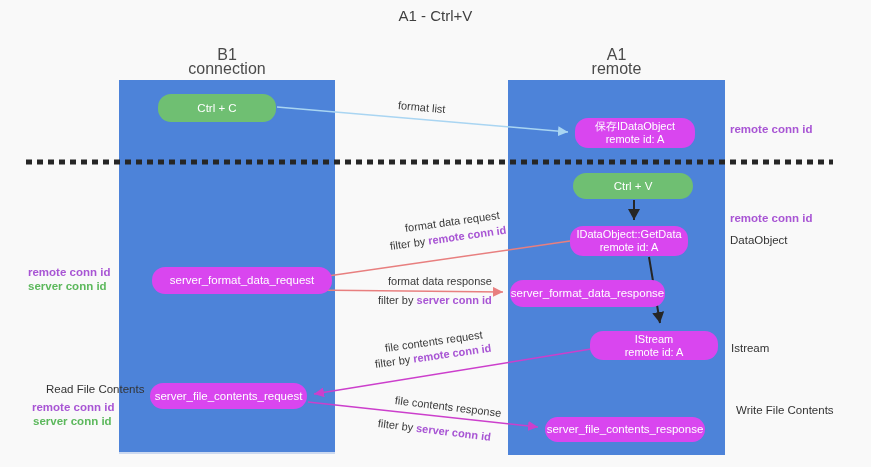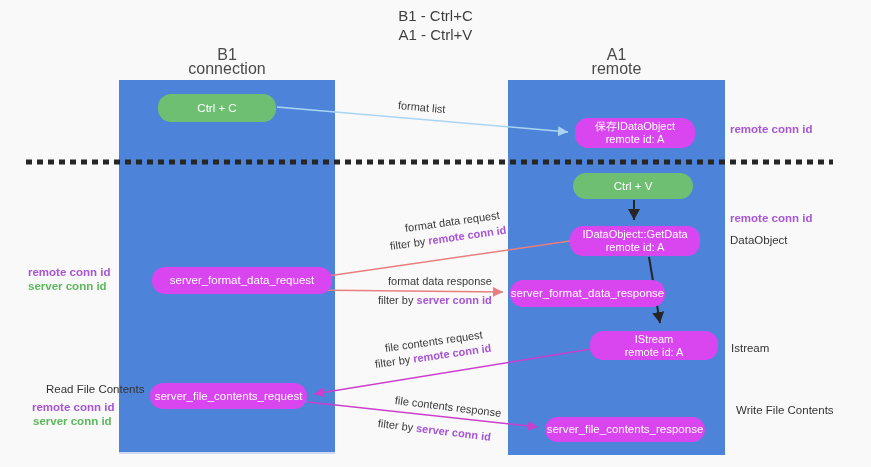--- a/index.html
+++ b/index.html
@@ -53,21 +53,20 @@
   .mk-red{fill:#e87f7f;}
   .mk-magenta{fill:#cc3fcc;}
   .mk-black{fill:#262626;}
 </style>
 </head>
 <body>
 
 <div class="canvas">
 
   <div class="title">
-    <div>B1 - Ctrl+C</div>
     <div>A1 - Ctrl+V</div>
   </div>
 
   <div class="lane-header" style="left:119px;width:216px;">
     <div>B1</div>
     <div>connection</div>
   </div>
   <div class="lane-header" style="left:508px;width:217px;">
     <div>A1</div>
     <div>remote</div>
@@ -115,21 +114,21 @@
 
   <div class="node orange" style="left:575px;top:118px;width:120px;height:30px;font-size:11px;">
     <div>保存IDataObject</div>
     <div>remote id: A</div>
   </div>
 
   <div class="node green" style="left:573px;top:173px;width:120px;height:26px;">
     <div>Ctrl + V</div>
   </div>
 
-  <div class="node orange" style="left:570px;top:226px;width:130px;height:30px;font-size:11px;">
+  <div class="node orange" style="left:570px;top:226px;width:118px;height:30px;font-size:11px;">
     <div>IDataObject::GetData</div>
     <div>remote id: A</div>
   </div>
 
   <div class="node orange" style="left:152px;top:267px;width:180px;height:27px;">
     <div>server_format_data_request</div>
   </div>
 
   <div class="node orange" style="left:510px;top:280px;width:155px;height:27px;">
     <div>server_format_data_response</div>

